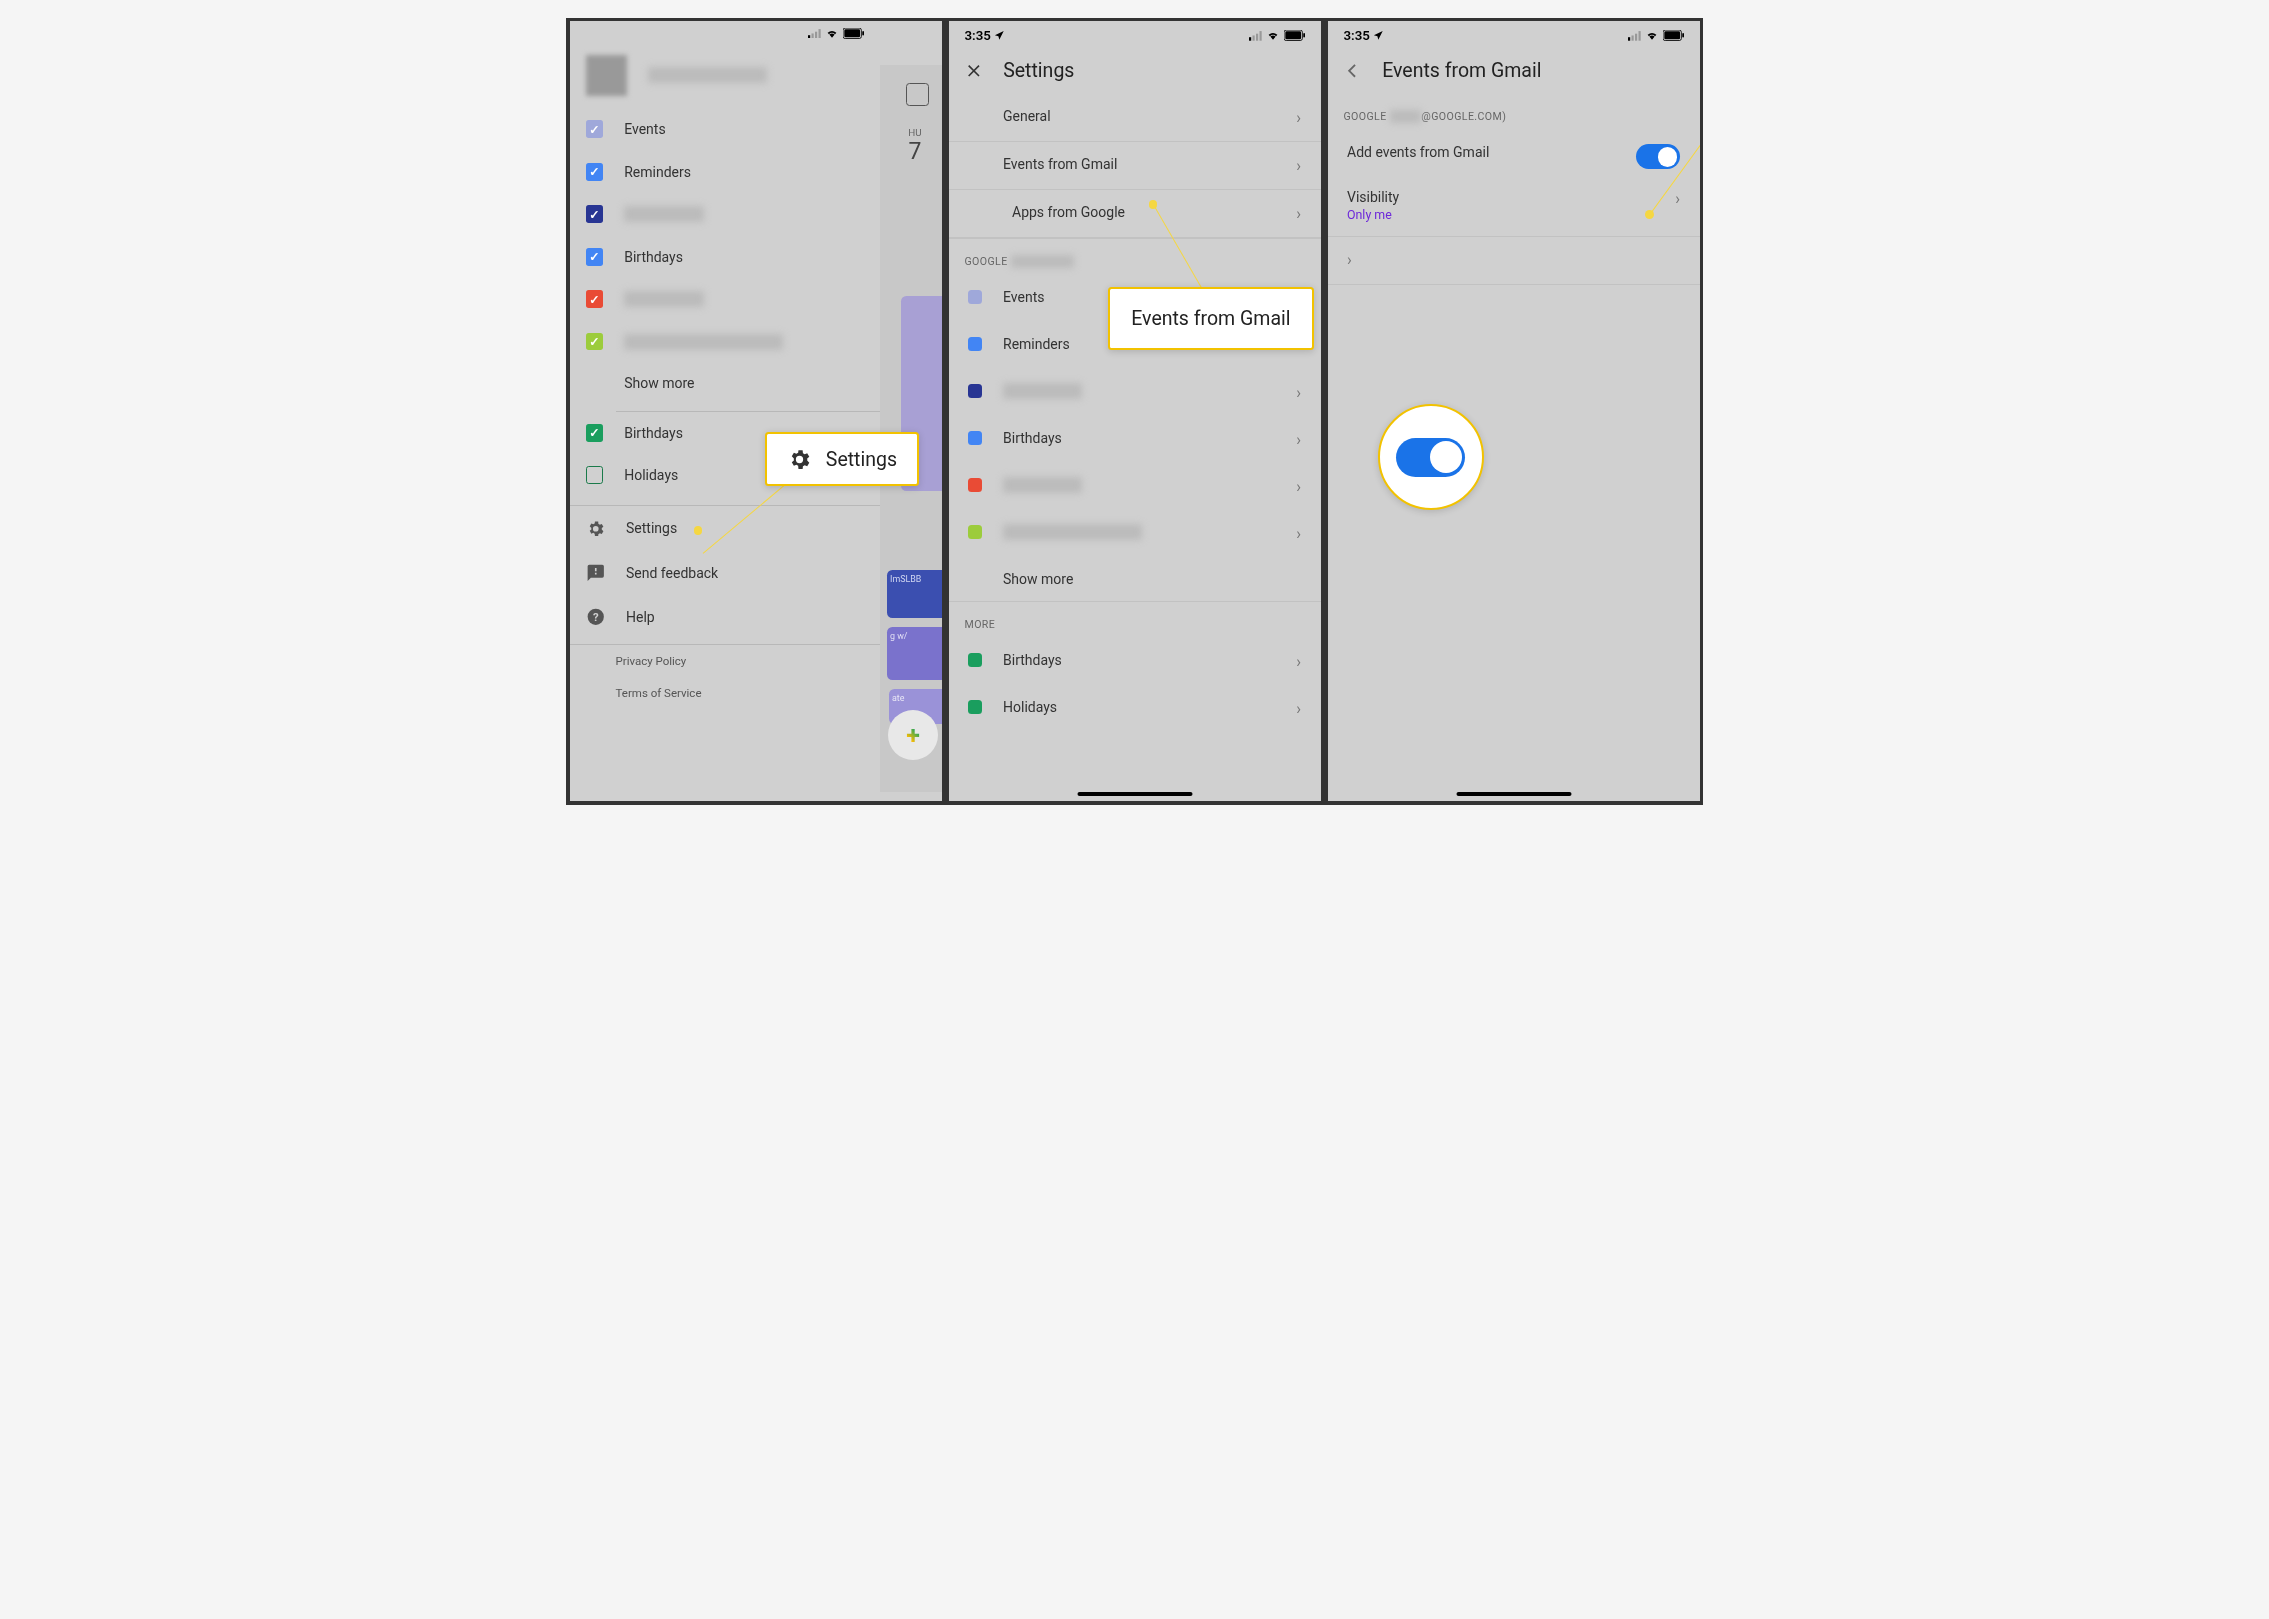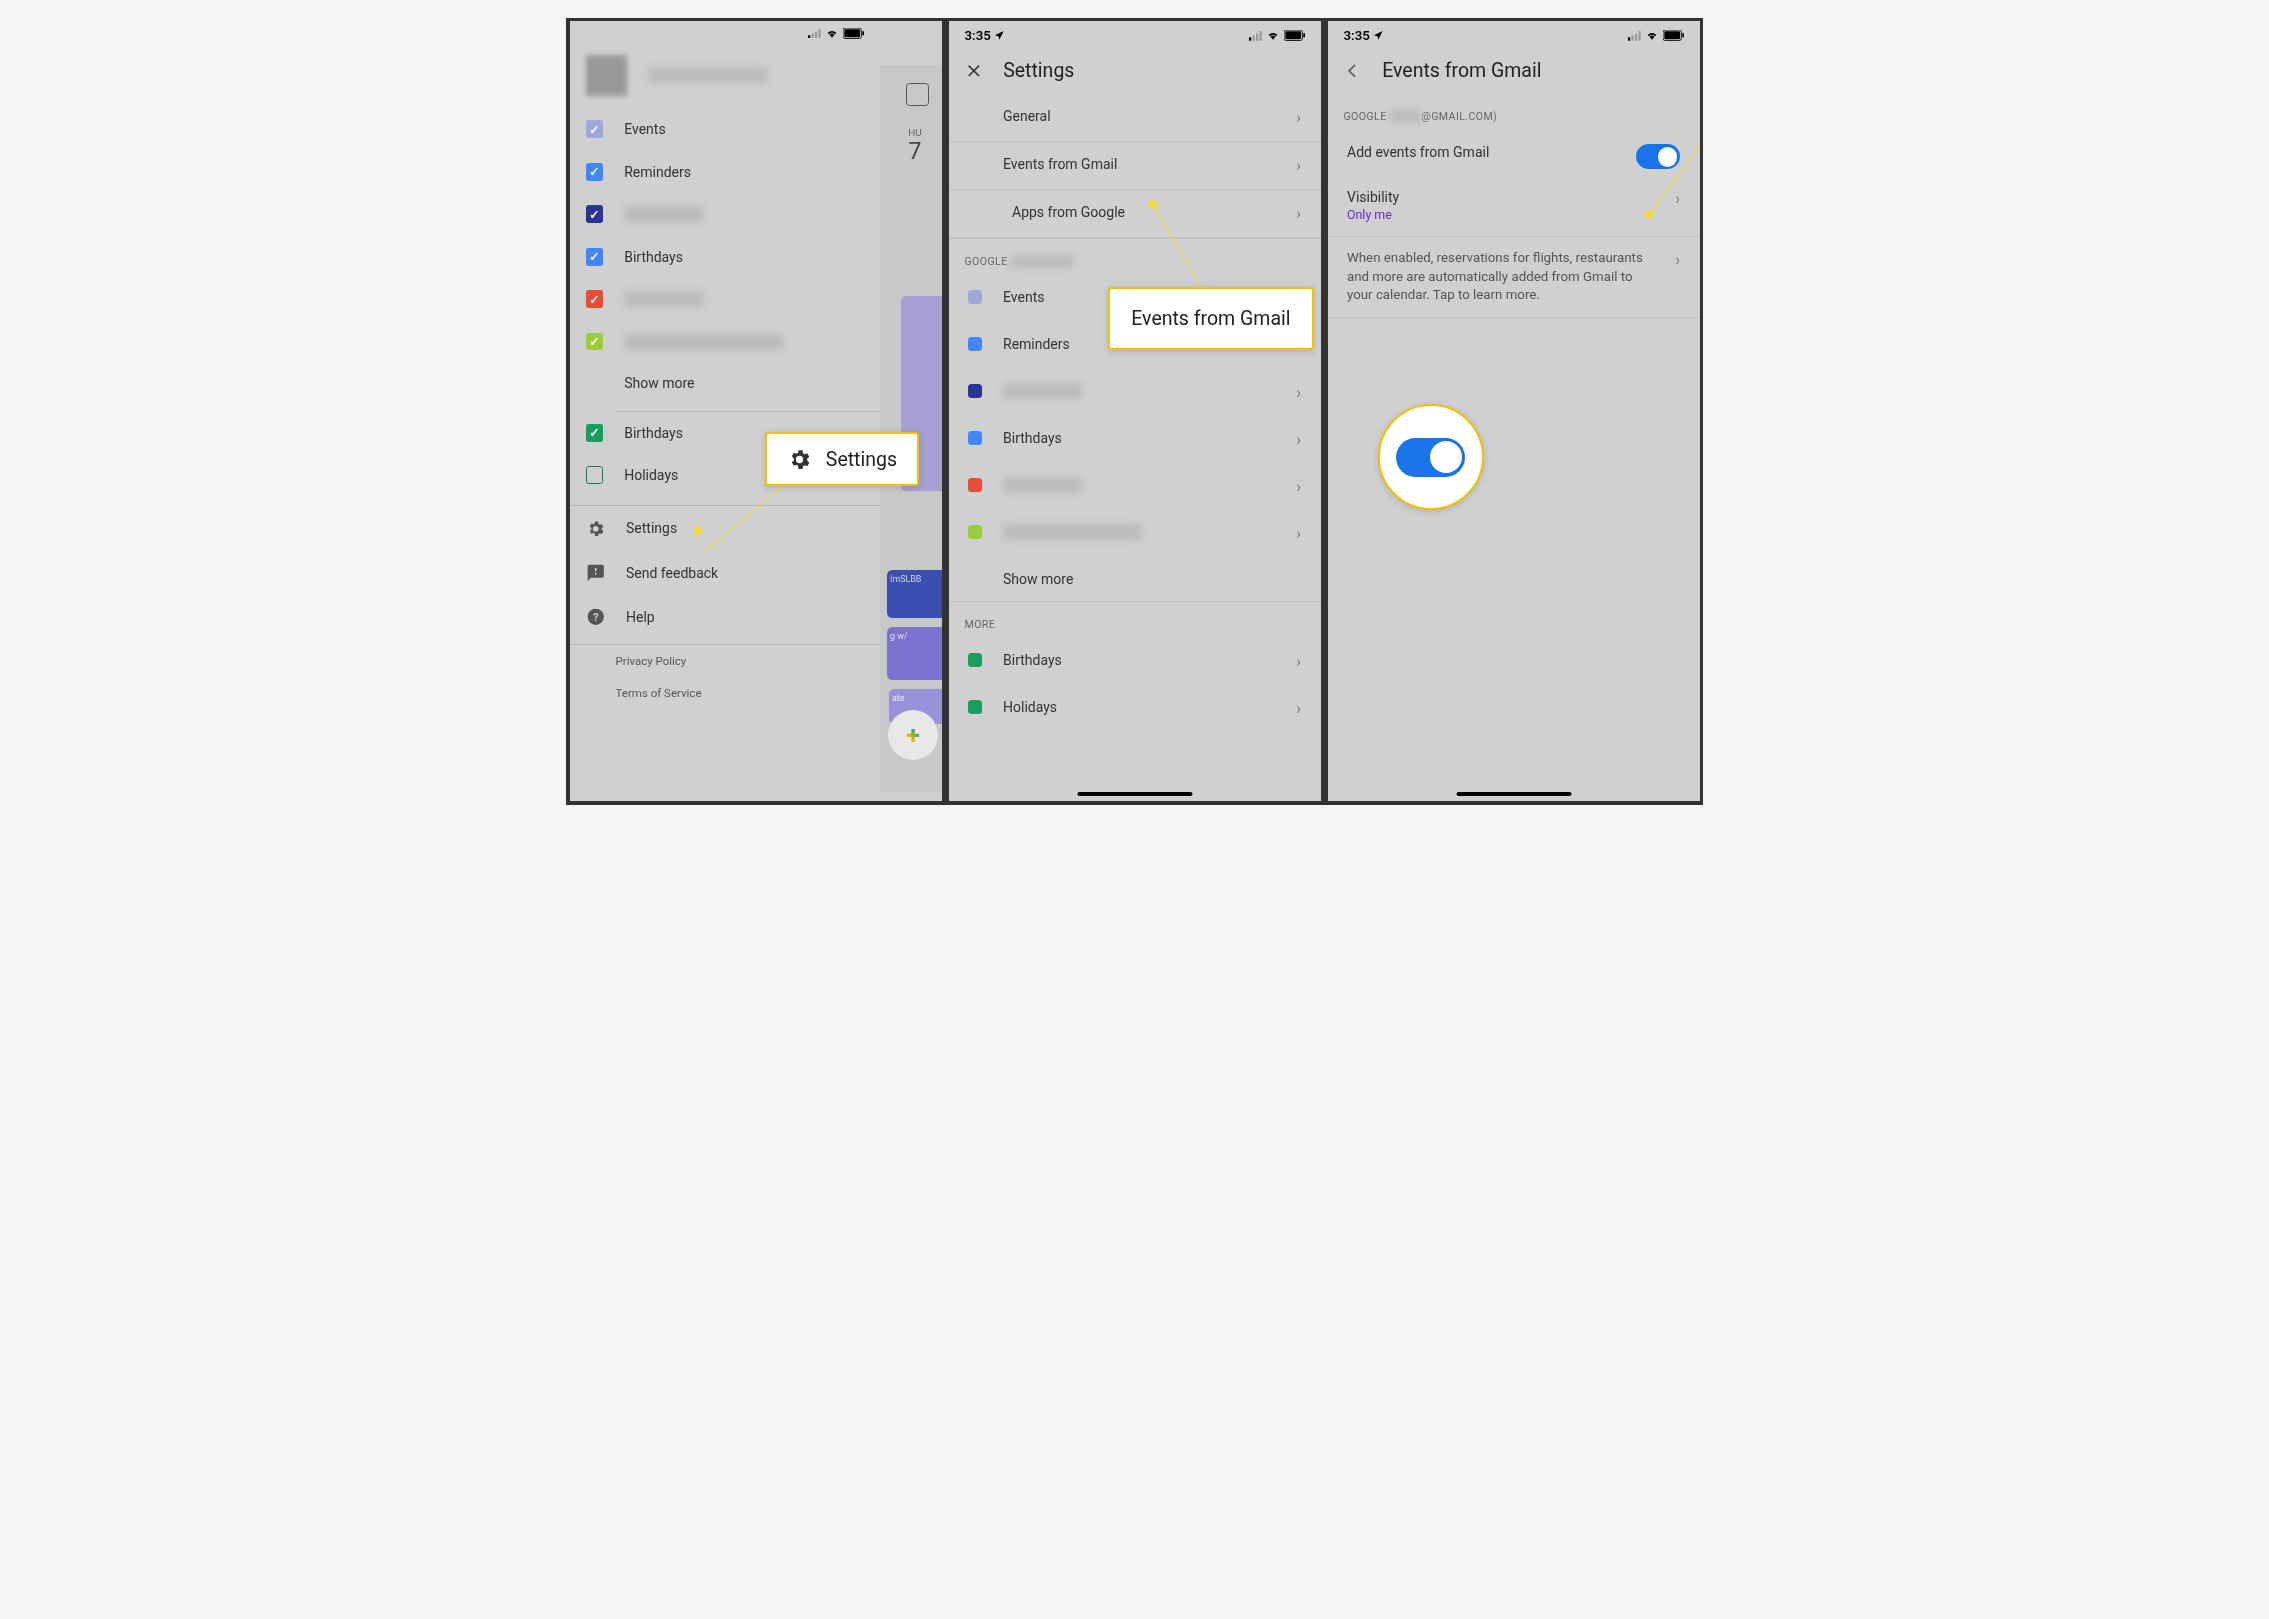--- a/index.html
+++ b/index.html
@@ -350,35 +350,34 @@
           </svg>
     </div>
   </div>
   <div class="header">
     <svg width="17.7" height="17.7" viewBox="0 0 24 24">
           <path stroke="#666" stroke-width="2.5" fill="none" d="M15 4 L7 12 L15 20"></path>
         </svg>
     <span class="header-title">Events from Gmail</span>
   </div>
   <div class="section-label">
-    <span>GOOGLE</span> <span class="blur">████</span><span>@GMAIL.COM)</span>
+    <span>GOOGLE</span> <span class="blur">████</span><span>@GOOGLE.COM)</span>
   </div>
   <div class="list-item noborder">
     <span class="label">Add events from Gmail</span>
     <div class="toggle"></div>
   </div>
   <div class="list-item" style="padding-top:5.3px">
     <div>
       <div class="label">Visibility</div>
       <div class="detail-sub">Only me</div>
     </div>
     <span class="chevron">›</span>
   </div>
   <div class="detail-desc" style="border-bottom:0.9px solid #c2c2c2">
-    <span>When enabled, reservations for flights, restaurants and more are automatically added from Gmail to your calendar. Tap to learn more.</span>
     <span class="chevron">›</span>
   </div>
 
   <div class="dot" style="right:46px; top:189px"></div>
   <div class="leader" style="right:50px; top:193px; width:319px; transform:rotate(126deg); transform-origin:right center"></div>
   <div class="big-toggle" style="left:50px; top:383px;">
     <div class="tog"></div>
   </div>
   <div class="home-ind"></div>
 </div>

